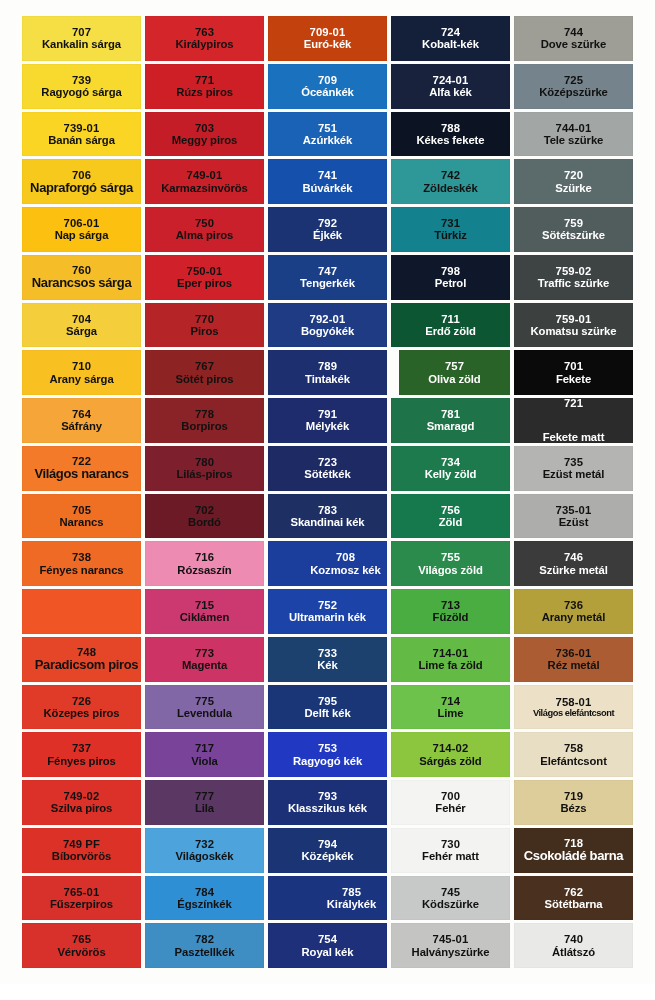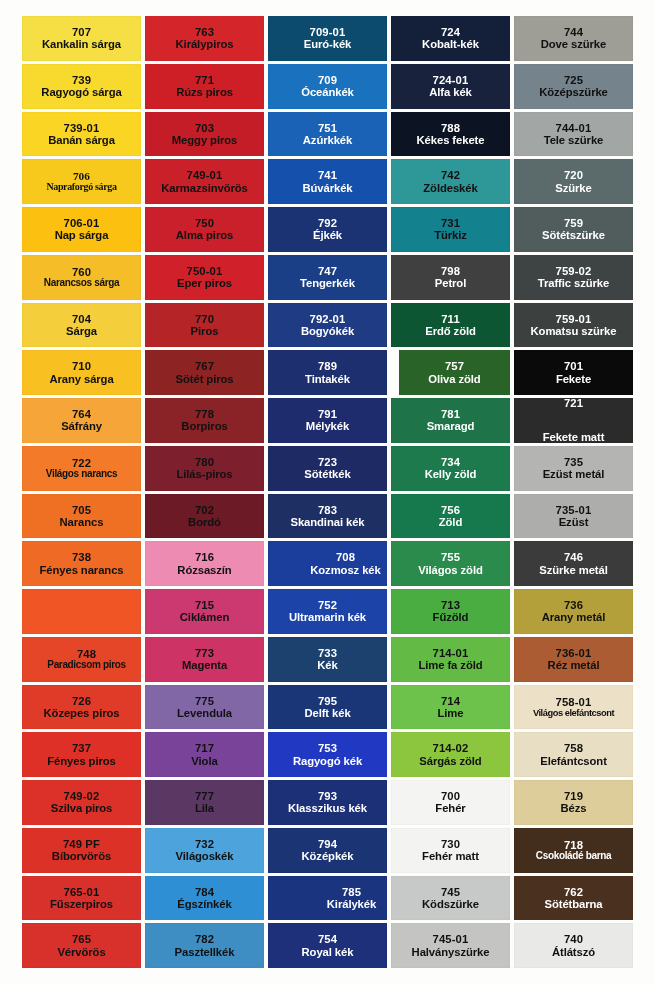--- a/index.html
+++ b/index.html
@@ -46,39 +46,39 @@
     font-size: 11.3px;
     font-weight: bold;
     letter-spacing: 0.1px;
   }
   .swatch .name {
     font-size: 11.3px;
     font-weight: bold;
     letter-spacing: -0.1px;
     white-space: nowrap;
   }
-  .swatch.tight .name { font-size: 10px; letter-spacing: -0.35px; }
+  .swatch.tight .name { font-size: 13px; letter-spacing: -0.35px; }
   .swatch.tighter .name { font-size: 9.3px; letter-spacing: -0.45px; }
   .swatch.dark .code, .swatch.dark .name { color: #ffffff; }
   .swatch.light .code, .swatch.light .name { color: #111111; }
 </style>
 </head>
 <body>
 
 <div id="chart-root">
   <div id="swatch-grid">
       <div class="swatch light" style="background: rgb(245, 223, 68);">
         <div class="code">707</div>
         <div class="name">Kankalin sárga</div>
       </div>
       <div class="swatch light" style="background: rgb(212, 37, 43);">
         <div class="code">763</div>
         <div class="name">Királypiros</div>
       </div>
-      <div class="swatch dark" style="background: #0c4a6e;">
+      <div class="swatch dark" style="background: #c2410c;">
         <div class="code">709-01</div>
         <div class="name">Euró-kék</div>
       </div>
       <div class="swatch dark" style="background: rgb(20, 31, 58);">
         <div class="code">724</div>
         <div class="name">Kobalt-kék</div>
       </div>
       <div class="swatch light" style="background: rgb(158, 158, 150);">
         <div class="code">744</div>
         <div class="name">Dove szürke</div>
@@ -116,21 +116,21 @@
         <div class="name">Azúrkkék</div>
       </div>
       <div class="swatch dark" style="background: rgb(12, 20, 36);">
         <div class="code">788</div>
         <div class="name">Kékes fekete</div>
       </div>
       <div class="swatch light" style="background: rgb(162, 167, 166);">
         <div class="code">744-01</div>
         <div class="name">Tele szürke</div>
       </div>
-      <div class="swatch light tight" style="background: rgb(247, 201, 29); font-family: Liberation Serif, serif;">
+      <div class="swatch light tight" style="background: rgb(247, 201, 29);">
         <div class="code">706</div>
         <div class="name">Napraforgó sárga</div>
       </div>
       <div class="swatch light" style="background: rgb(201, 32, 42);">
         <div class="code">749-01</div>
         <div class="name">Karmazsinvörös</div>
       </div>
       <div class="swatch dark" style="background: rgb(21, 80, 173);">
         <div class="code">741</div>
         <div class="name">Búvárkék</div>
@@ -168,21 +168,21 @@
         <div class="name">Narancsos sárga</div>
       </div>
       <div class="swatch light" style="background: rgb(208, 32, 42);">
         <div class="code">750-01</div>
         <div class="name">Eper piros</div>
       </div>
       <div class="swatch dark" style="background: rgb(27, 63, 134);">
         <div class="code">747</div>
         <div class="name">Tengerkék</div>
       </div>
-      <div class="swatch dark" style="background: #404040;">
+      <div class="swatch dark" style="background: #0f172a;">
         <div class="code">798</div>
         <div class="name">Petrol</div>
       </div>
       <div class="swatch dark" style="background: rgb(62, 68, 68);">
         <div class="code">759-02</div>
         <div class="name">Traffic szürke</div>
       </div>
       <div class="swatch light" style="background: rgb(244, 207, 59);">
         <div class="code">704</div>
         <div class="name">Sárga</div>

